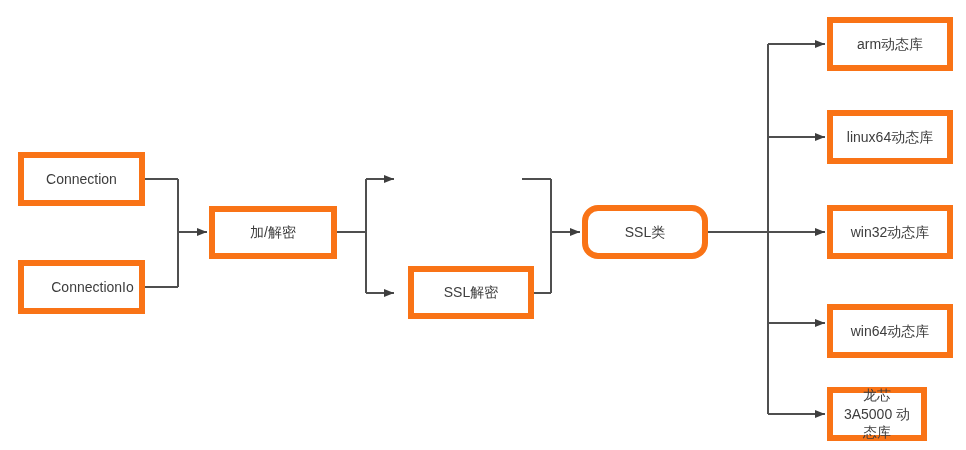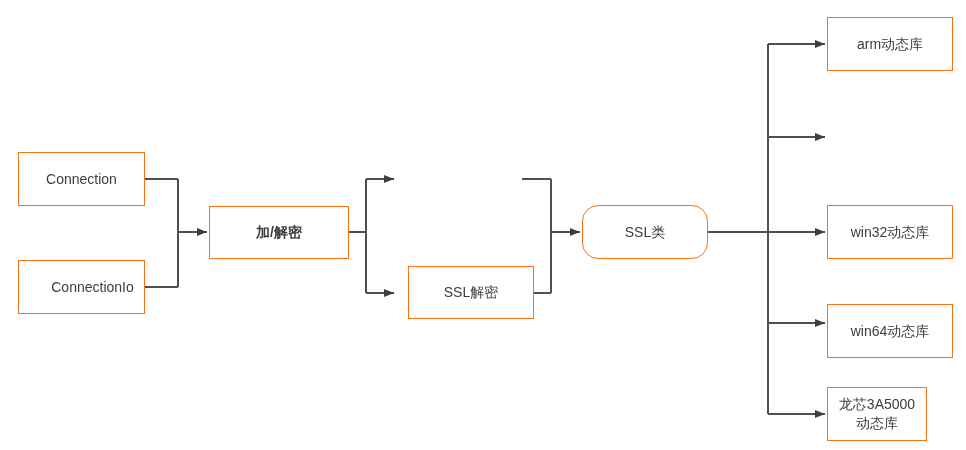--- a/index.html
+++ b/index.html
@@ -13,36 +13,36 @@
   }
   .edges-svg {
     position: absolute;
     left: 0; top: 0;
     width: 966px; height: 450px;
     z-index: 1;
   }
   .node {
     position: absolute;
     box-sizing: border-box;
-    border: 1px solid #f97316;
+    border: 6px solid #f97316;
     background: #ffffff;
     color: #3d3d3d;
     font-size: 14px;
     line-height: 1.35;
     display: flex;
     align-items: center;
     justify-content: center;
     text-align: center;
     padding: 2px 8px;
     z-index: 2;
   }
   
   .n-connection   { left: 18px;  top: 152px; width: 127px; height: 54px; }
   .n-connectionio { left: 18px;  top: 260px; width: 127px; height: 54px; padding-left: 30px; }
-  .n-encdec       { left: 209px; top: 206px; width: 140px; height: 53px; font-weight: bold; }
+  .n-encdec       { left: 209px; top: 206px; width: 128px; height: 53px; }
   .n-sslenc       { left: 396px; top: 152px; width: 126px; height: 53px; }
   .n-ssldec       { left: 396px; top: 266px; width: 126px; height: 53px; margin-left: 12px; }
   .n-sslclass     { left: 582px; top: 205px; width: 126px; height: 54px; border-radius: 16px; }
   .n-arm          { left: 827px; top: 17px;  width: 126px; height: 54px; }
   .n-linux64      { left: 827px; top: 110px; width: 126px; height: 54px; }
   .n-win32        { left: 827px; top: 205px; width: 126px; height: 54px; }
   .n-win64        { left: 827px; top: 296px; width: 126px; height: 54px; margin-top: 8px; }
   .n-loongson     { left: 827px; top: 387px; width: 100px; height: 54px; }
   .edge { stroke: #4f4f4f; stroke-width: 2; fill: none; }
 </style>
@@ -81,17 +81,18 @@
     <path class="edge" d="M768,323 H825" marker-end="url(#arrow)"></path>
     <path class="edge" d="M768,414 H825" marker-end="url(#arrow)"></path>
   </svg>
 
   <div class="node n-connection">Connection</div>
   <div class="node n-connectionio">ConnectionIo</div>
   <div class="node n-encdec">加/解密</div>
   <div class="node n-ssldec">SSL解密</div>
   <div class="node n-sslclass">SSL类</div>
   <div class="node n-arm">arm动态库</div>
+  <div class="node n-linux64">linux64动态库</div>
   <div class="node n-win32">win32动态库</div>
   <div class="node n-win64">win64动态库</div>
   <div class="node n-loongson">龙芯3A5000 动态库</div>
 
 </div>
 
 </body></html>

